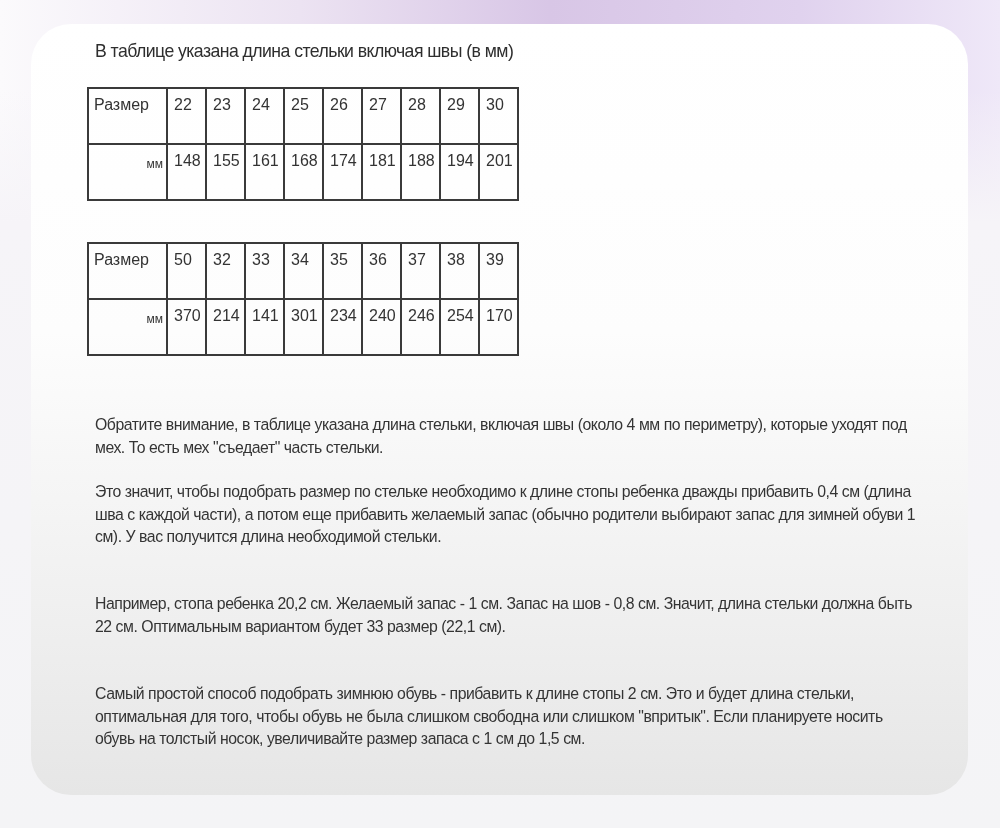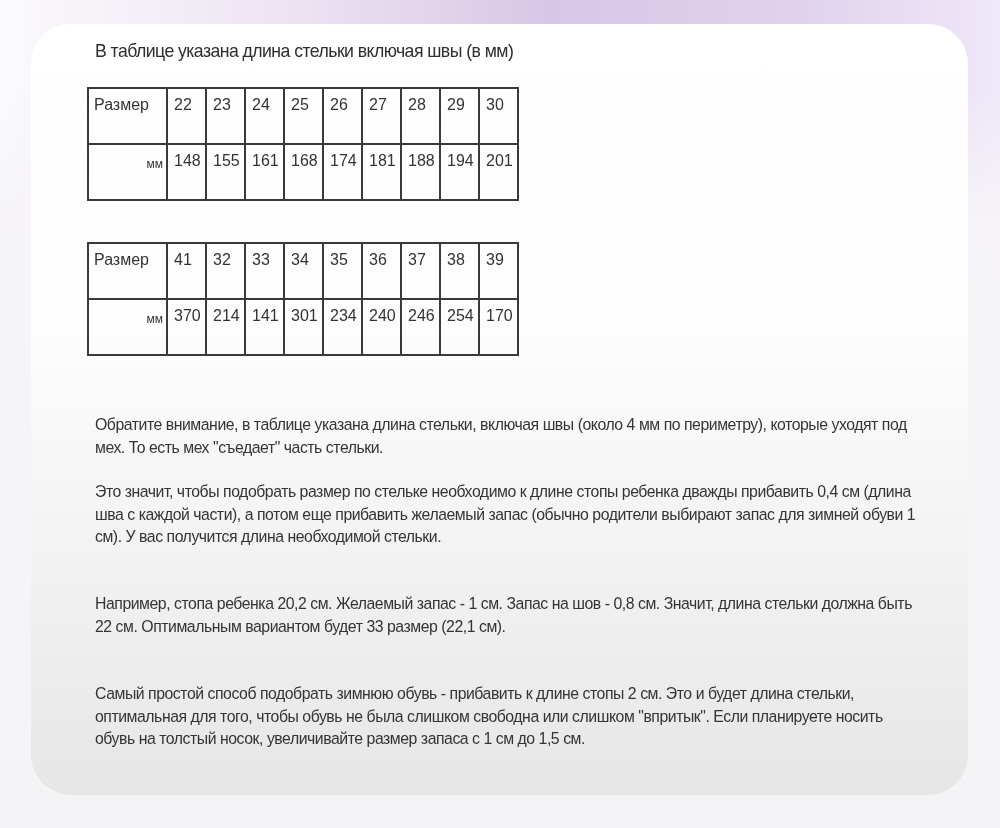--- a/index.html
+++ b/index.html
@@ -79,21 +79,21 @@
     <td class="c">194</td>
     <td class="c">201</td>
   </tr>
 </tbody>
   </table>
 
 <table class="size-table" id="table2">
   <tbody>
       <tr class="size">
     <td class="label">Размер</td>
-    <td class="c">41</td>
+    <td class="c">50</td>
     <td class="c">32</td>
     <td class="c">33</td>
     <td class="c">34</td>
     <td class="c">35</td>
     <td class="c">36</td>
     <td class="c">37</td>
     <td class="c">38</td>
     <td class="c">39</td>
   </tr>
   <tr class="mm">

